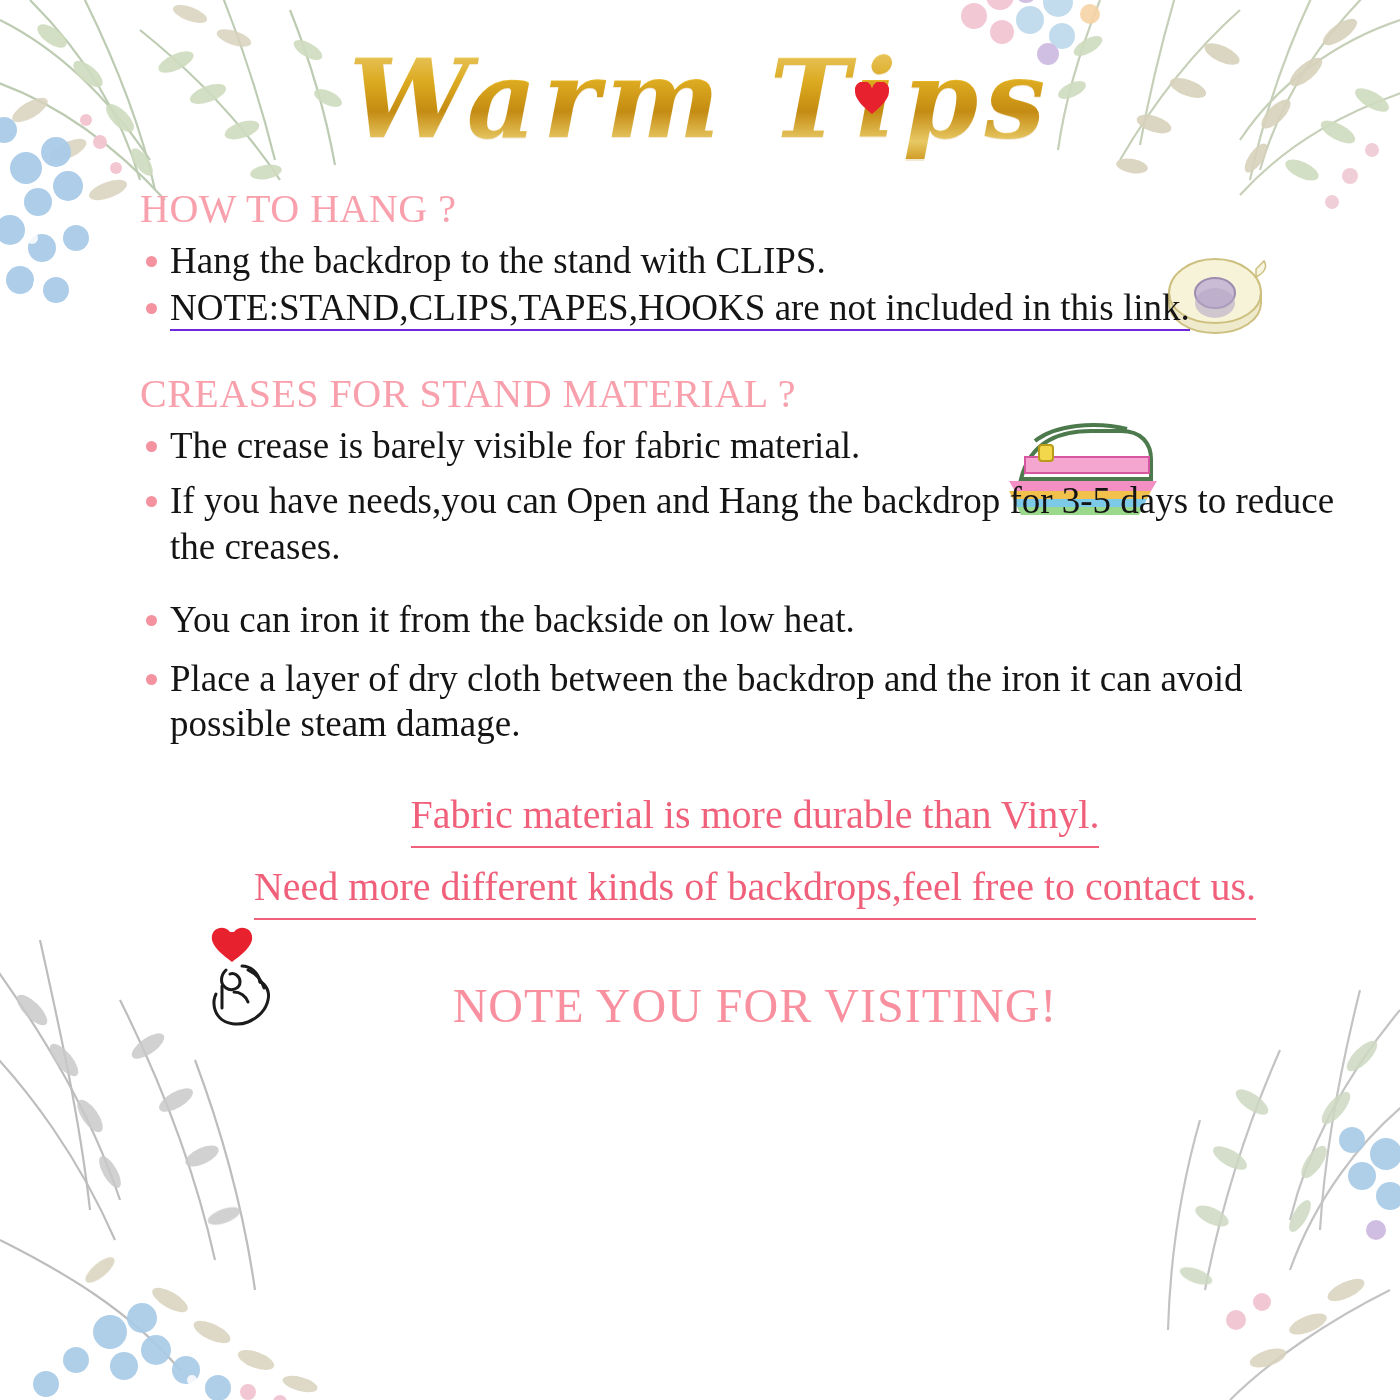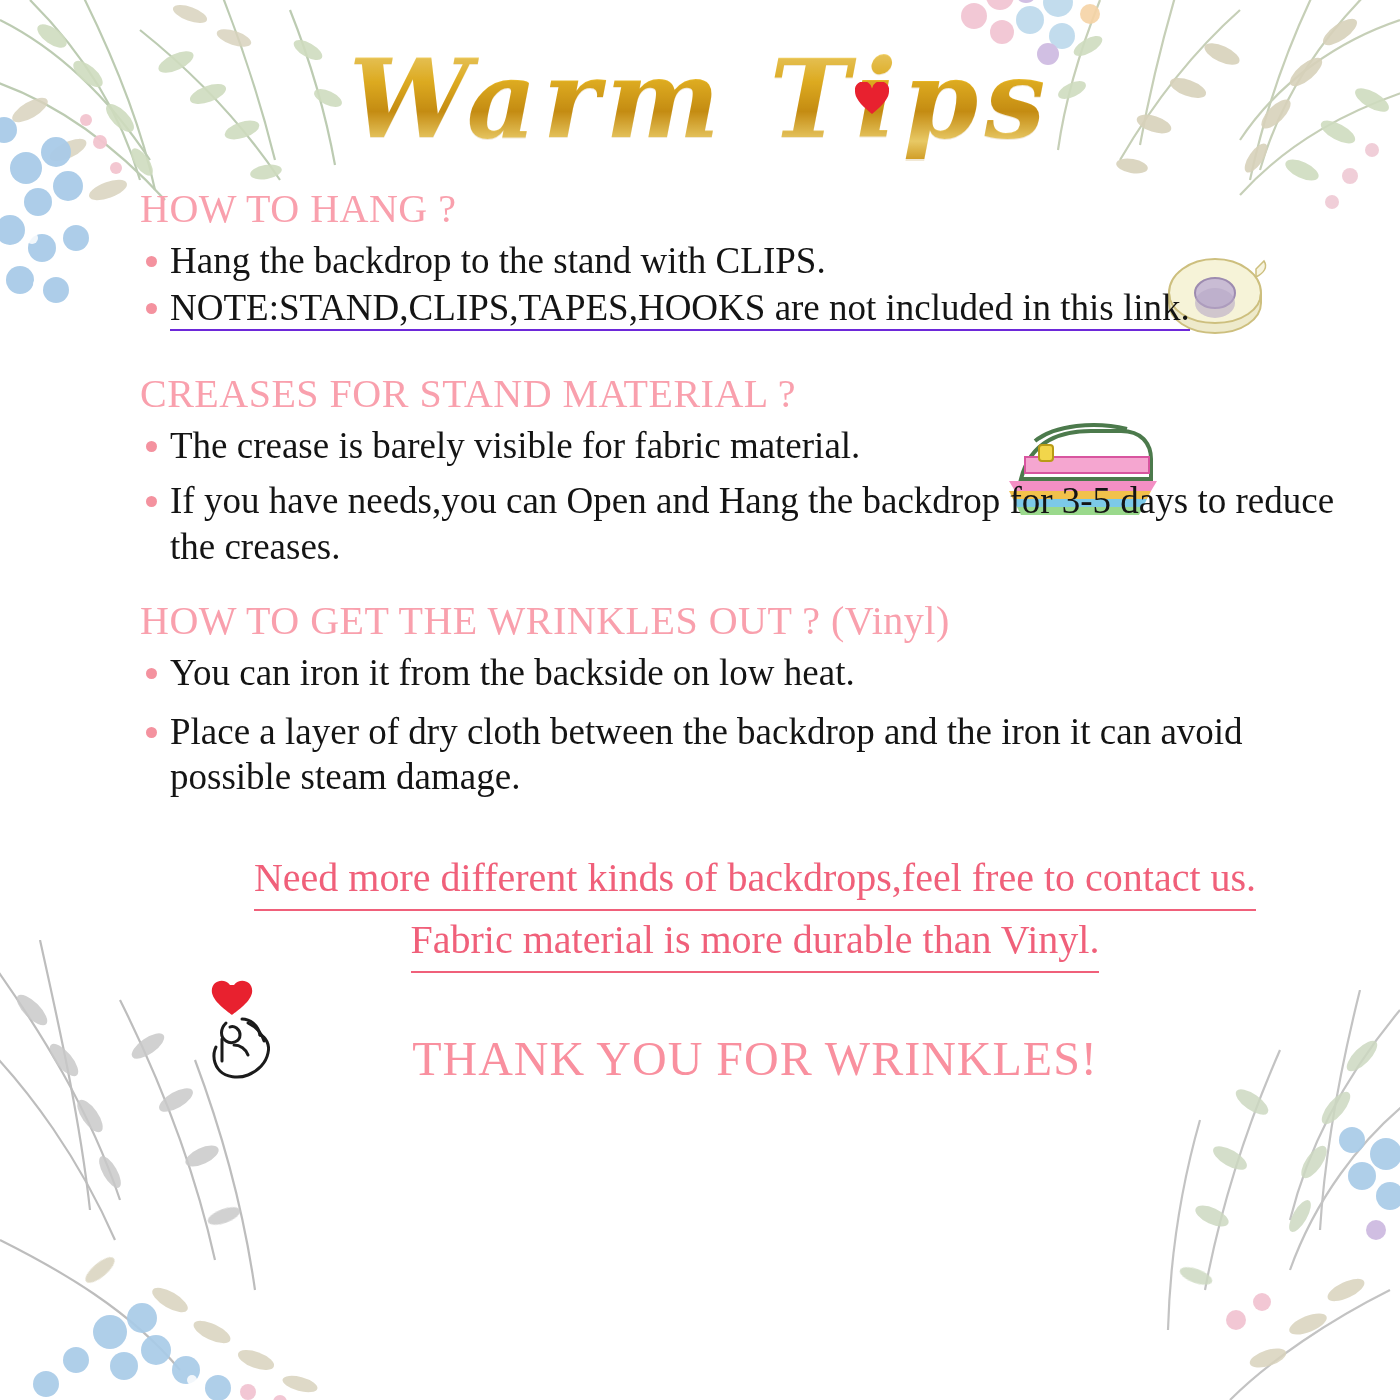--- a/index.html
+++ b/index.html
@@ -409,45 +409,40 @@
         <span>CREASES FOR STAND MATERIAL</span>
         <span class="qmark">?</span>
       </h2>
       <ul class="bullets">
         <li>The crease is barely visible for fabric material.</li>
         <li>If you have needs,you can Open and Hang the backdrop for 3-5 days to reduce the creases.</li>
       </ul>
     </section>
 
     <section class="sec-wrinkles">
-      <h2 class="section">
-        <span>HOW TO GET THE WRINKLES OUT</span>
-        <span class="qmark">?</span>
-        <span class="vinyl">(Vinyl)</span>
-      </h2>
       <ul class="bullets">
         <li>You can iron it from the backside on low heat.</li>
         <li>Place a layer of dry cloth between the backdrop and the iron it can avoid possible steam damage.</li>
       </ul>
     </section>
 
     <div class="closing">
+      <div><span class="line1">Fabric material is more durable than Vinyl.</span></div>
       <div><span class="line2">Need more different kinds of backdrops,feel free to contact us.</span></div>
-      <div><span class="line1">Fabric material is more durable than Vinyl.</span></div>
     </div>
 
     <div class="thanks">
       <svg class="hand-icon" viewBox="0 0 90 120">
         <path d="M30 6 C24 -2 10 2 12 14 C14 24 30 34 32 36 C34 34 50 24 52 14 C54 2 40 -2 34 6 Z" fill="#e8212f"></path>
         <g fill="none" stroke="#1b1b1b" stroke-width="3" stroke-linecap="round" stroke-linejoin="round">
           <path d="M26 44 C20 50 20 58 26 62 C32 66 40 62 40 56 C40 50 34 46 30 48"></path>
           <path d="M42 40 C50 40 58 46 60 56"></path>
           <path d="M60 56 C66 58 70 66 68 74 C66 84 58 92 48 96 C38 100 26 98 20 92 C14 86 12 76 16 68"></path>
           <path d="M48 44 C56 48 62 54 64 62"></path>
           <path d="M22 60 L22 82"></path>
           <path d="M34 66 C40 66 46 70 48 76"></path>
         </g>
       </svg>
-      <span>THANK YOU FOR WRINKLES!</span>
+      <span>NOTE YOU FOR VISITING!</span>
     </div>
 
   </div>
 </div>
 
 </body></html>

